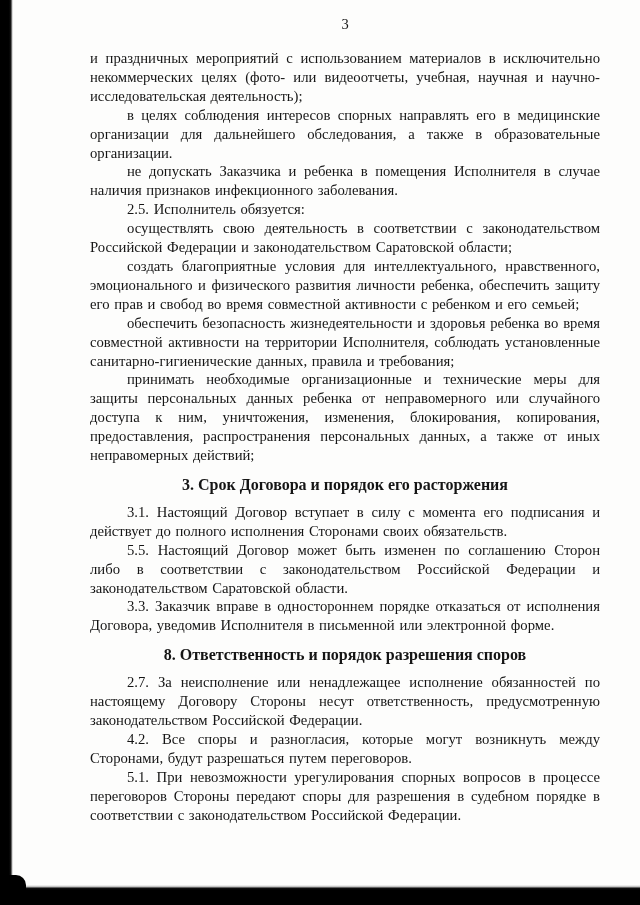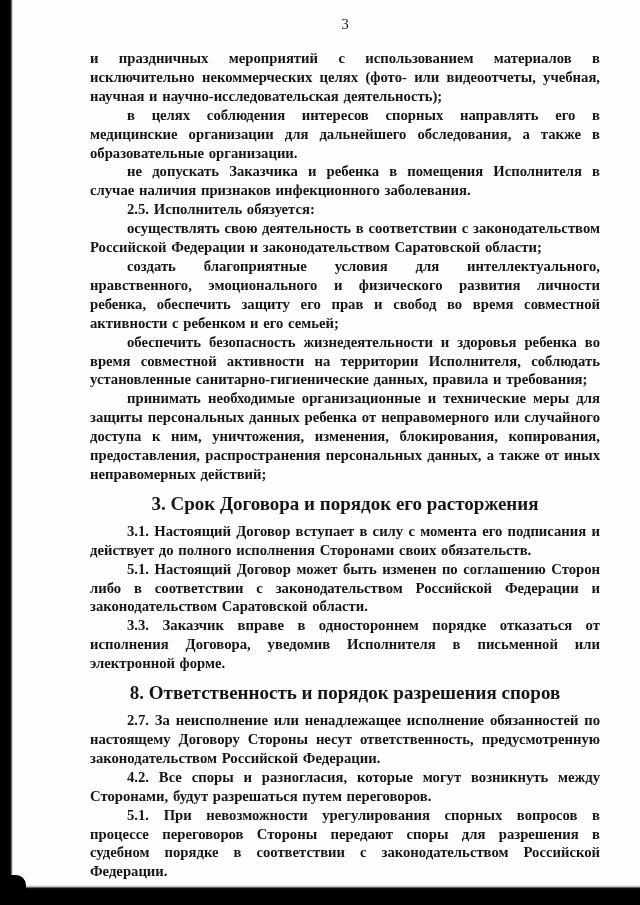--- a/index.html
+++ b/index.html
@@ -54,28 +54,27 @@
     text-align: center;
     font-size: 14.5px;
     margin: 0 0 16px 0;
   }
   .doc-body p.para {
     margin: 0;
     font-size: 14.7px;
     line-height: 18.9px;
     text-align: justify;
     word-spacing: 1px;
-    font-weight: bold;
   }
   .doc-body p.para.indent {
     text-indent: 37px;
   }
   .doc-body h3.heading {
     margin: 10px 0 9px 0;
-    font-size: 19px;
+    font-size: 16px;
     line-height: 19px;
     font-weight: bold;
     text-align: center;
   }
 </style>
 </head>
 <body>
 
 <div class="page">
   <div class="scan-left"></div>
@@ -88,21 +87,21 @@
         <p class="para">и праздничных мероприятий с использованием материалов в исключительно некоммерческих целях (фото- или видеоотчеты, учебная, научная и научно-исследовательская деятельность);</p>
         <p class="para indent">в целях соблюдения интересов спорных направлять его в медицинские организации для дальнейшего обследования, а также в образовательные организации.</p>
         <p class="para indent">не допускать Заказчика и ребенка в помещения Исполнителя в случае наличия признаков инфекционного заболевания.</p>
         <p class="para indent">2.5. Исполнитель обязуется:</p>
         <p class="para indent">осуществлять свою деятельность в соответствии с законодательством Российской Федерации и законодательством Саратовской области;</p>
         <p class="para indent">создать благоприятные условия для интеллектуального, нравственного, эмоционального и физического развития личности ребенка, обеспечить защиту его прав и свобод во время совместной активности с ребенком и его семьей;</p>
         <p class="para indent">обеспечить безопасность жизнедеятельности и здоровья ребенка во время совместной активности на территории Исполнителя, соблюдать установленные санитарно-гигиенические данных, правила и требования;</p>
         <p class="para indent">принимать необходимые организационные и технические меры для защиты персональных данных ребенка от неправомерного или случайного доступа к ним, уничтожения, изменения, блокирования, копирования, предоставления, распространения персональных данных, а также от иных неправомерных действий;</p>
         <h3 class="heading">3. Срок Договора и порядок его расторжения</h3>
         <p class="para indent">3.1. Настоящий Договор вступает в силу с момента его подписания и действует до полного исполнения Сторонами своих обязательств.</p>
-        <p class="para indent">5.1. Настоящий Договор может быть изменен по соглашению Сторон либо в соответствии с законодательством Российской Федерации и законодательством Саратовской области.</p>
+        <p class="para indent">5.5. Настоящий Договор может быть изменен по соглашению Сторон либо в соответствии с законодательством Российской Федерации и законодательством Саратовской области.</p>
         <p class="para indent">3.3. Заказчик вправе в одностороннем порядке отказаться от исполнения Договора, уведомив Исполнителя в письменной или электронной форме.</p>
         <h3 class="heading">8. Ответственность и порядок разрешения споров</h3>
         <p class="para indent">2.7. За неисполнение или ненадлежащее исполнение обязанностей по настоящему Договору Стороны несут ответственность, предусмотренную законодательством Российской Федерации.</p>
         <p class="para indent">4.2. Все споры и разногласия, которые могут возникнуть между Сторонами, будут разрешаться путем переговоров.</p>
         <p class="para indent">5.1. При невозможности урегулирования спорных вопросов в процессе переговоров Стороны передают споры для разрешения в судебном порядке в соответствии с законодательством Российской Федерации.</p>
       </div>
   </div>
 </div>
 
 </body></html>

